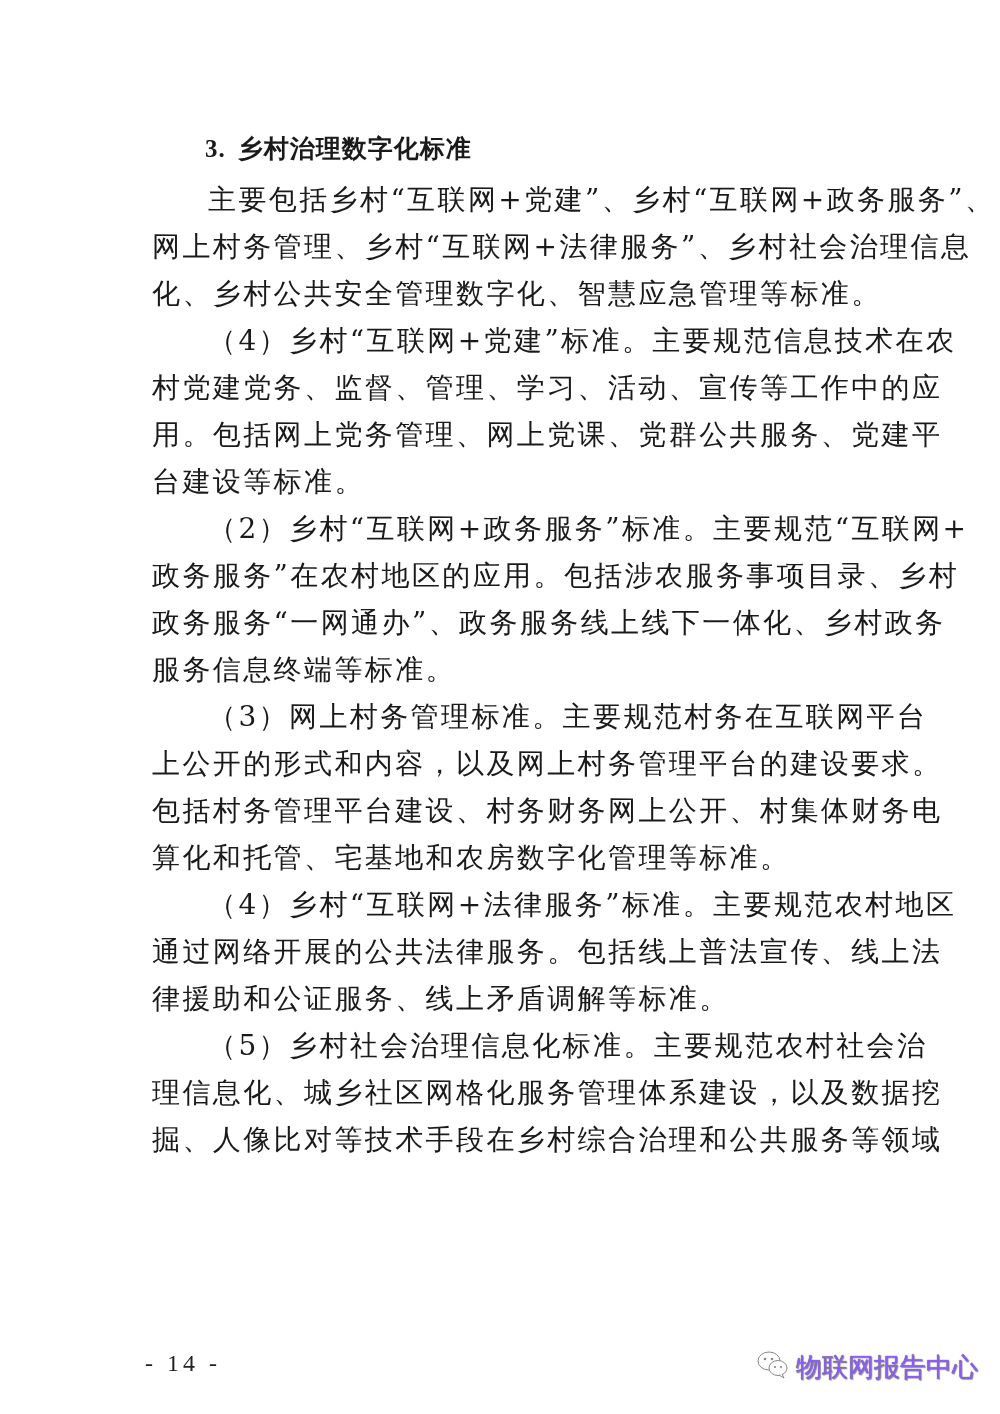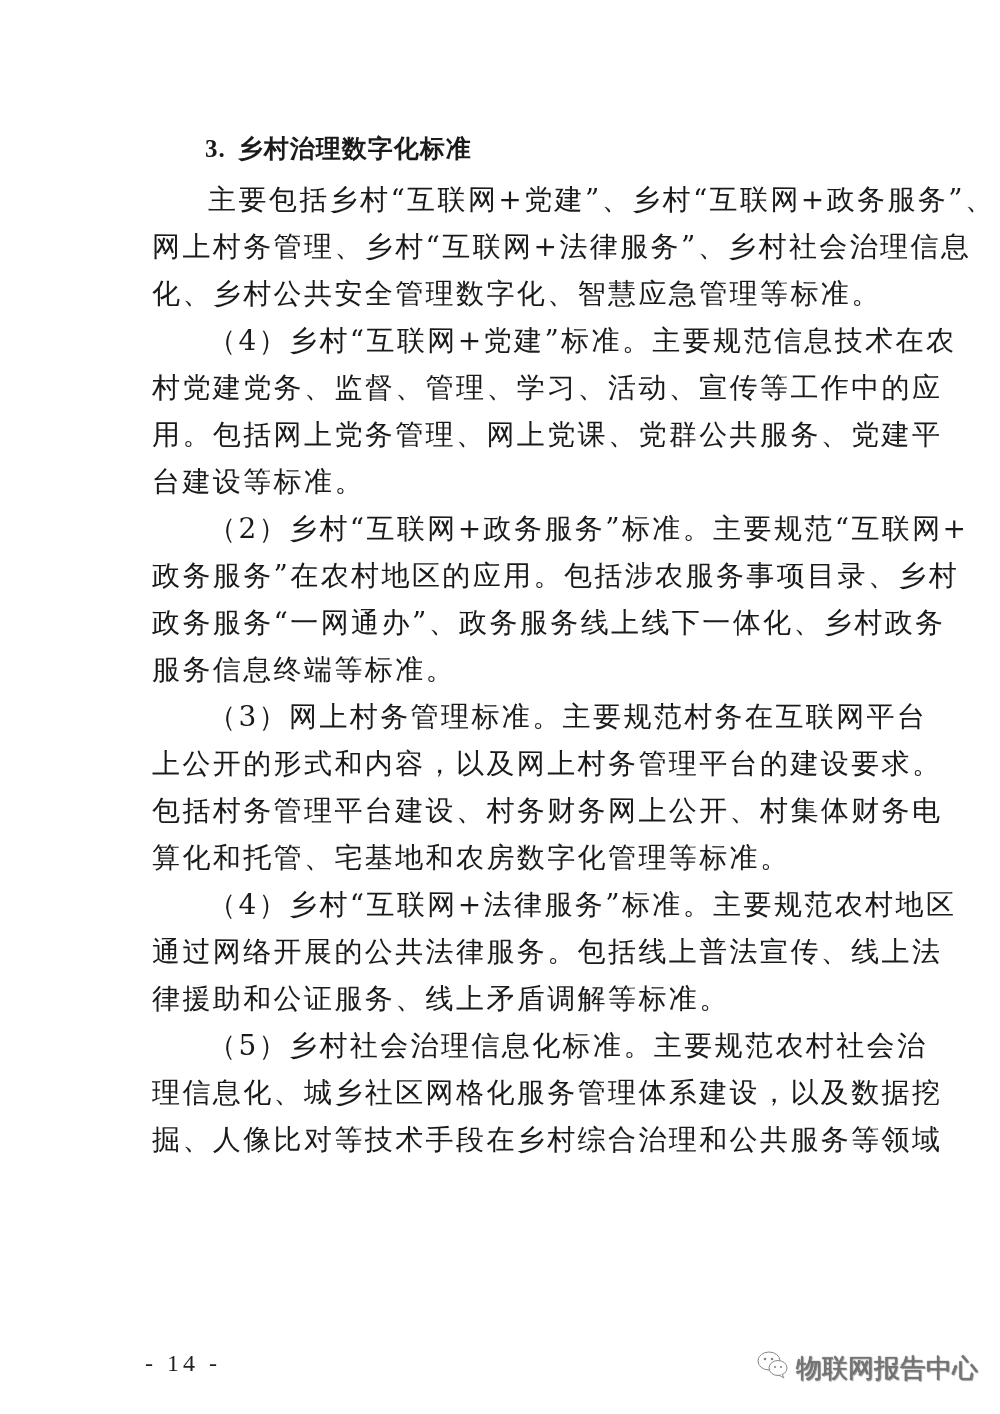--- a/index.html
+++ b/index.html
@@ -66,23 +66,23 @@
       letter-spacing: 4px;
       white-space: nowrap;
       color: #222;
       margin-top: 32px;
     }
     .watermark {
       position: absolute;
       left: 756px;
       top: 1350px;
       display: flex;
-      align-items: center;
+      align-items: flex-start;
       gap: 6px;
-      color: #737373;
+      color: #8b5cf6;
       font-family: "DejaVu Sans", sans-serif;
       font-size: 26px;
       white-space: nowrap;
       text-shadow: 0 0 1px #777, 0 0 1px #777, 1px 1px 1px #999;
     }
     .watermark svg {
       width: 34px;
       height: 30px;
     }
   </style>

